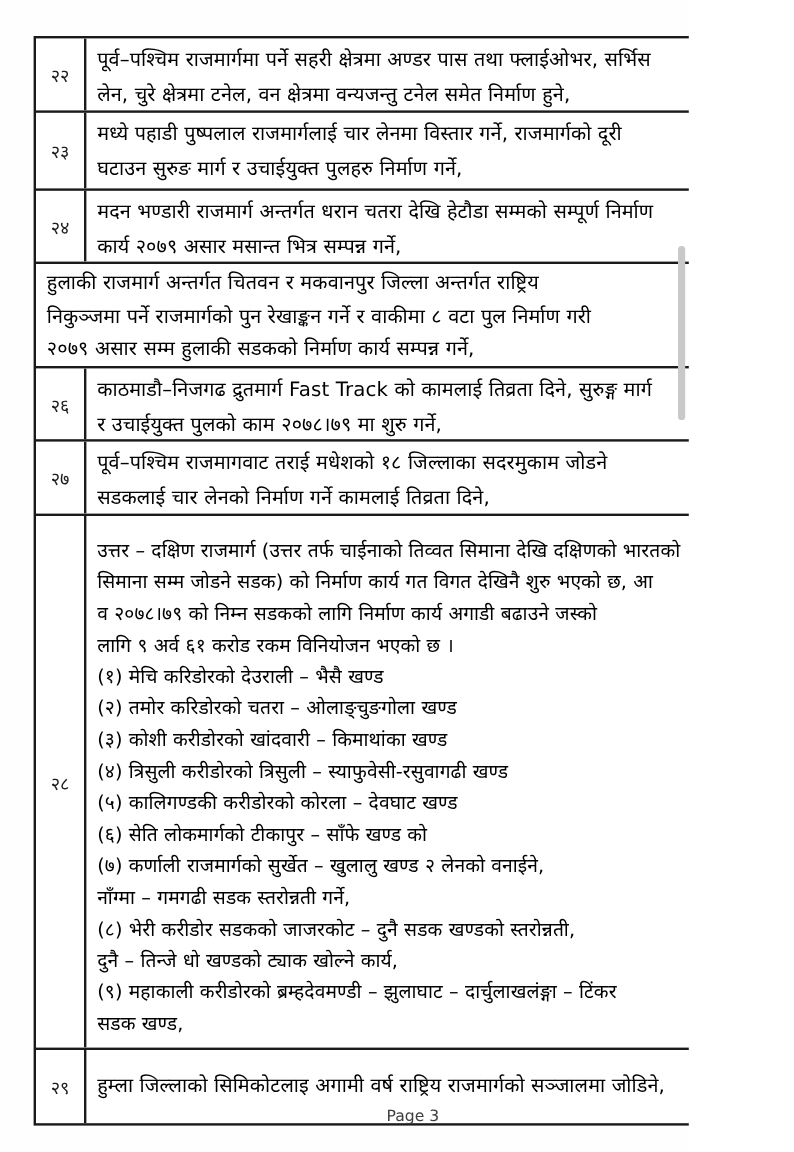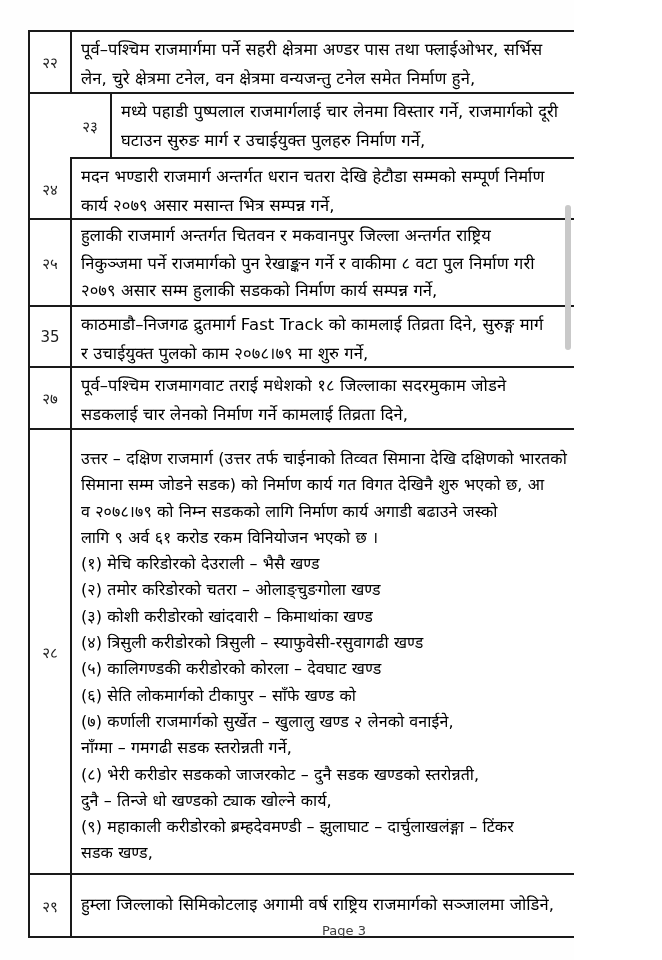--- a/index.html
+++ b/index.html
@@ -28,21 +28,21 @@
     background: #ffffff;
   }
   .row {
     display: flex;
     border-bottom: 2px solid #1a1a1a;
     box-sizing: border-box;
     overflow: hidden;
   }
   .row:last-child { border-bottom: none; }
   .r0 { flex: 0 0 62px; }
-  .r1 { flex: 0 0 65px; margin-left: 40px; }
+  .r1 { flex: 0 0 65px; }
   .r2 { flex: 0 0 61px; }
   .r3 { flex: 0 0 87px; }
   .r4 { flex: 0 0 61px; }
   .r5 { flex: 0 0 62px; }
   .r6 { flex: 0 0 445px; }
   .r7 { flex: 0 0 61px; }
   .num {
     width: 42px;
     flex: 0 0 42px;
     border-right: 2px solid #1a1a1a;
@@ -103,28 +103,27 @@
 घटाउन सुरुङ मार्ग र उचाईयुक्त पुलहरु निर्माण गर्ने,</div>
     </div>
 
     <div class="row r2">
       <div class="num">२४</div>
       <div class="txt">मदन भण्डारी राजमार्ग अन्तर्गत धरान चतरा देखि हेटौडा सम्मको सम्पूर्ण निर्माण
 कार्य २०७९ असार मसान्त भित्र सम्पन्न गर्ने,</div>
     </div>
 
     <div class="row r3">
-      <div class="num">२५</div>
       <div class="txt">हुलाकी राजमार्ग अन्तर्गत चितवन र मकवानपुर जिल्ला अन्तर्गत राष्ट्रिय
 निकुञ्जमा पर्ने राजमार्गको पुन रेखाङ्कन गर्ने र वाकीमा ८ वटा पुल निर्माण गरी
 २०७९ असार सम्म हुलाकी सडकको निर्माण कार्य सम्पन्न गर्ने,</div>
     </div>
 
     <div class="row r4">
-      <div class="num">35</div>
+      <div class="num">२६</div>
       <div class="txt">काठमाडौ–निजगढ द्रुतमार्ग Fast Track को कामलाई तिव्रता दिने,  सुरुङ्ग मार्ग
 र उचाईयुक्त पुलको काम २०७८।७९ मा शुरु गर्ने,</div>
     </div>
 
     <div class="row r5">
       <div class="num">२७</div>
       <div class="txt">पूर्व–पश्चिम राजमागवाट तराई मधेशको १८ जिल्लाका सदरमुकाम जोडने
 सडकलाई चार लेनको निर्माण गर्ने कामलाई तिव्रता दिने,</div>
     </div>
 

